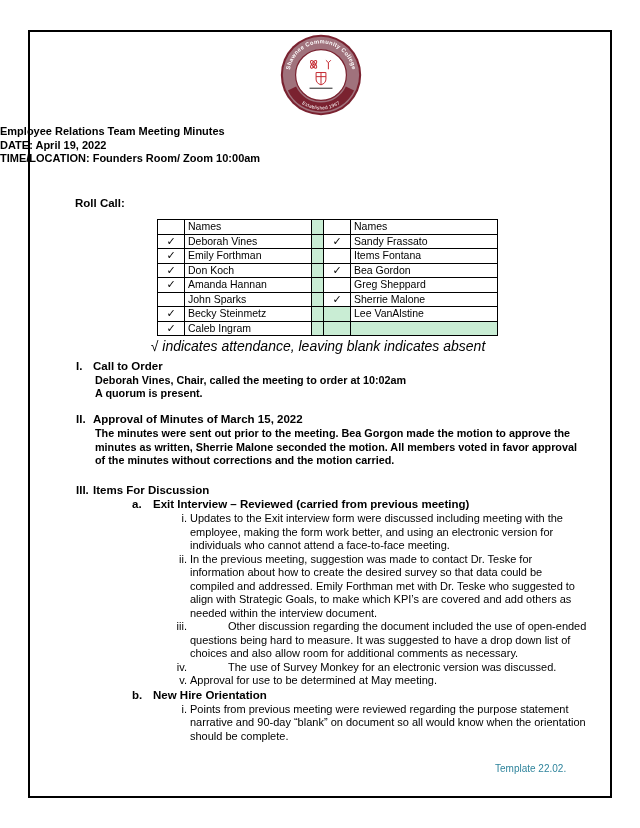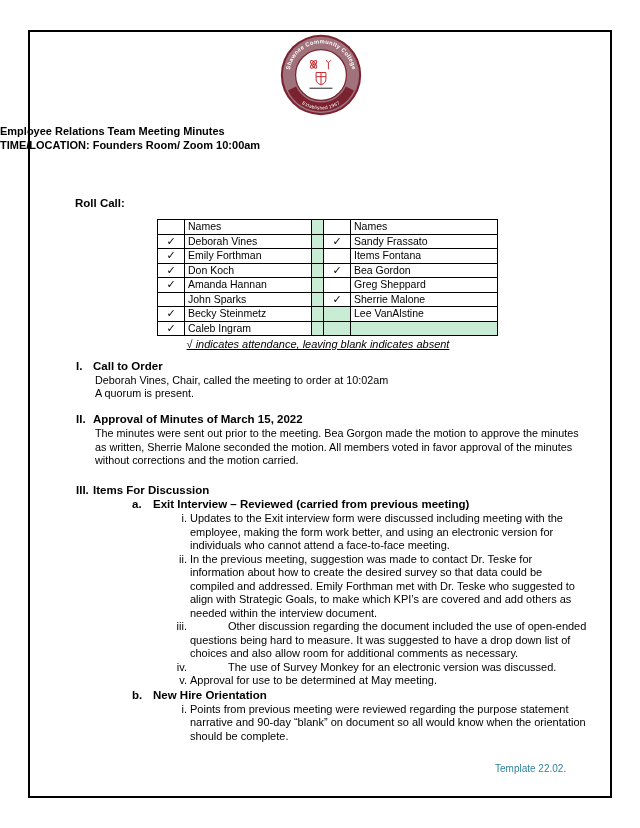--- a/index.html
+++ b/index.html
@@ -33,26 +33,26 @@
   .rollcall td.c {
     width:26px; padding:0; text-align:center;
     font-family:"DejaVu Sans",sans-serif; font-style:italic; font-weight:bold; font-size:11px;
   }
   .rollcall td.n  { width:120px; }
   .rollcall td.n2 { width:140px; }
   .rollcall td.sp { width:11px; padding:0; }
   .green { background:var(--table-green,#c9edd4); }
   .table-note {
     position:absolute; left:146px; top:338px; width:344px;
-    text-align:center; font-style:italic; font-size:11px;text-decoration:underline;
+    text-align:center; font-style:italic; font-size:14px;
   }
   .content { position:absolute; left:76px; top:359px; width:512px; }
   .sec-heading { display:flex; font-weight:bold; font-size:11.5px; line-height:14px; }
   .sec-num { flex:none; width:17px; }
-  .sec-body { margin-left:19px; font-size:10.8px; line-height:13.2px; margin-top:1px; }
+  .sec-body { margin-left:19px; font-size:10.8px; line-height:13.2px; margin-top:1px;font-weight:bold; }
   .section { margin-bottom:12px; }
   .section.mb-lg { margin-bottom:16px; }
   .sub-heading { display:flex; margin-left:56px; font-weight:bold; font-size:11.5px; line-height:15px; }
   .sub-num { flex:none; width:21px; }
   .roman-item { display:flex; margin-left:95px; font-size:11px; line-height:13.5px; }
   .roman-num { flex:none; width:16px; text-align:right; }
   .roman-txt { flex:1; margin-left:3px; }
   .roman-item.tabbed .roman-txt { text-indent:38px; }
   .footer-template {
     position:absolute; left:495px; top:763px;
@@ -83,20 +83,21 @@
     <ellipse cx="41" cy="37" rx="5.5" ry="2.2" transform="rotate(55 41 37)"></ellipse>
     <path d="M 56,32 l 3,3 l 3,-3 M 59,35 v 8"></path>
     <path d="M 44,47 h 12 v 8 q 0,5 -6,7 q -6,-2 -6,-7 z"></path>
     <path d="M 50,47 v 14 M 44,52 h 12"></path>
   </g>
   <rect x="36" y="65.5" width="28" height="1.2" fill="#222"></rect>
 </svg>
 
 <div class="title-block">
   <div>Employee Relations Team Meeting Minutes</div>
+  <div>DATE: April 19, 2022</div>
   <div>TIME/LOCATION: Founders Room/ Zoom 10:00am</div>
 </div>
 
 <div class="rollcall-label">Roll Call:</div>
 
 <table class="rollcall">
   <tbody>
       <tr>
     <td class="c"></td>
     <td class="n">Names</td>

